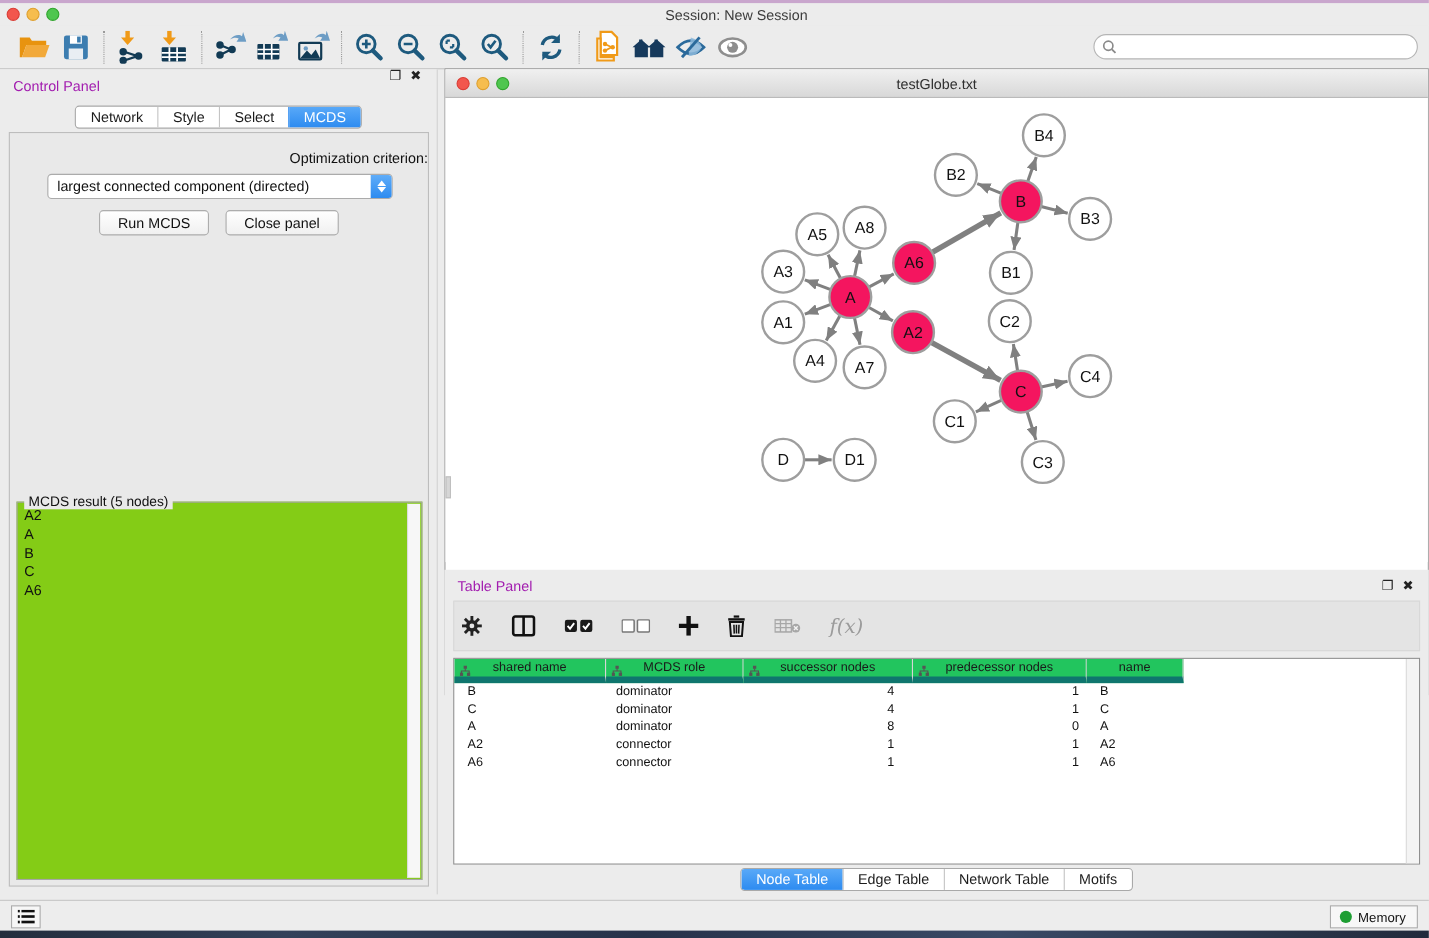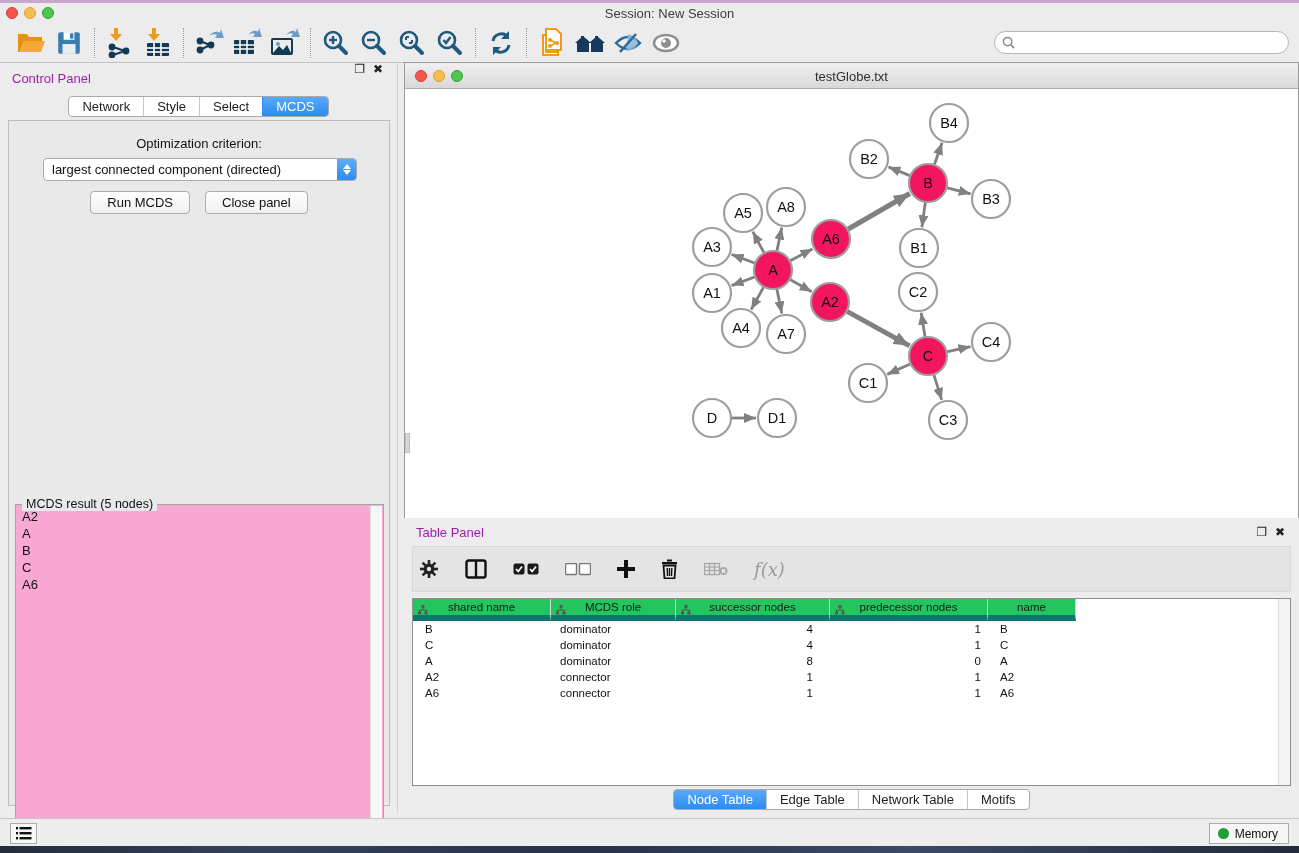--- a/index.html
+++ b/index.html
@@ -26,30 +26,30 @@
   
   .control-panel { position:absolute; left:0; top:63px; width:398px; height:750px; background:#ececec; border-right:1px solid #d2d2d2; }
   .panel-head { position:absolute; left:12px; top:8px; font-size:13px; color:#a21caf; }
   .panel-ctrl { position:absolute; top:9px; font-size:12px; color:#222; line-height:12px; }
   .tabs-row { position:absolute; left:0; top:33px; width:100%; display:flex; justify-content:center; }
   .seg { display:inline-flex; border:1px solid #a9a9a9; border-radius:4px; background:#fff; overflow:hidden; height:21px; }
   .seg .tab { font-size:13px; color:#1c1c1c; padding:2px 13px; border-left:1px solid #c4c4c4; display:flex; align-items:center; }
   .seg .tab:first-child { border-left:none; }
   .seg .tab.active { background:linear-gradient(#59a9f8,#2d8bf0); color:#fff; border-left-color:#2d8bf0; }
   .cp-box { position:absolute; left:8px; top:57px; width:382px; height:686px; border:1px solid #bdbdbd; background:#e9e9e9; }
-  .opt-label { position:absolute; left:0; width:100%; top:15px; text-align:center; font-size:13px; color:#111; }
+  .opt-label { position:absolute; left:0; width:100%; top:15px; text-align:right; font-size:13px; color:#111; }
   .dropdown { position:absolute; left:34px; top:37px; width:314px; height:23px; background:#fff; border:1px solid #ababab; border-radius:4px; display:flex; align-items:center; }
   .dropdown .dd-text { font-size:13px; color:#111; padding-left:8px; flex:1; white-space:nowrap; overflow:hidden; }
   .dd-stepper { width:19px; height:100%; background:linear-gradient(#5fadf9,#2d8bf0); border-radius:0 3px 3px 0; display:flex; flex-direction:column; align-items:center; justify-content:center; gap:1px; }
   .dd-stepper i { width:0; height:0; border-left:4px solid transparent; border-right:4px solid transparent; }
   .dd-stepper .up { border-bottom:5px solid #fff; }
   .dd-stepper .dn { border-top:5px solid #fff; }
   .btn-row { position:absolute; left:0; top:70px; width:100%; display:flex; justify-content:center; gap:15px; }
   .pushbtn { height:23px; padding:0 16px; font-size:13px; color:#111; background:linear-gradient(#ffffff,#f0f0f0); border:1px solid #adadad; border-radius:4px; display:flex; align-items:center; }
-  .result-box { position:absolute; left:6px; top:335px; width:369px; height:344px; border:1px solid #a6a6a6; background:#f9a8d4;margin-top:48px; }
+  .result-box { position:absolute; left:6px; top:335px; width:369px; height:344px; border:1px solid #a6a6a6; background:#84cc16; }
   .result-legend { position:absolute; left:6px; top:-8px; background:#e9e9e9; padding:0 4px; font-size:12.5px; color:#111; }
   .result-list { position:absolute; left:1px; top:3px; bottom:1px; right:14px; overflow:hidden; }
   .result-item { font-size:13px; color:#111; padding:1px 0 1px 5px; line-height:15px; }
   .result-scroll { position:absolute; top:1px; bottom:1px; right:1px; width:12px; background:#f7f7f7; border-left:1px solid #dcdcdc; }
 
   
   .net-window { position:absolute; left:404px; top:62px; width:895px; height:570px; border:1px solid #9b9b9b; background:#fff; }
   .net-titlebar { position:absolute; left:0; top:0; width:100%; height:26px; background:linear-gradient(#f0f0f0,#d8d8d8); border-bottom:1px solid #ababab; }
   .net-titlebar .lights { top:7px; left:10px; }
   .net-title { position:absolute; left:0; right:0; top:6px; text-align:center; font-size:13px; color:#2f2f2f; }

